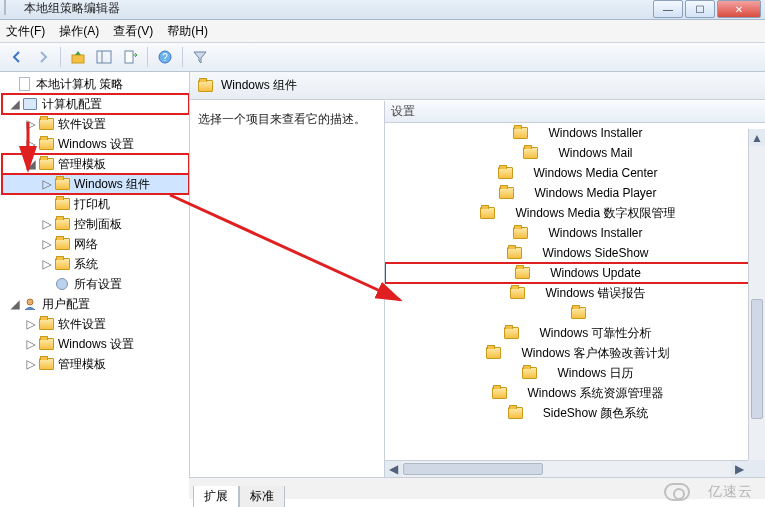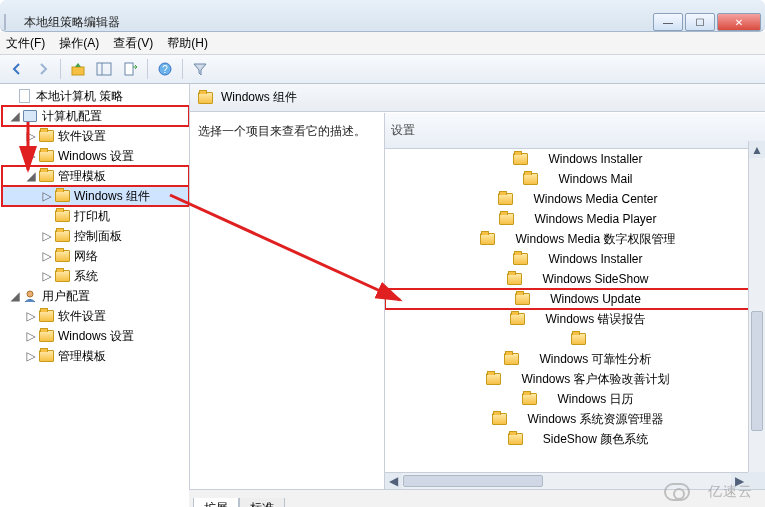--- a/index.html
+++ b/index.html
@@ -1,19 +1,19 @@
 <!DOCTYPE html>
 <html><head>
 <meta charset="utf-8">
 <style>
   * { box-sizing: border-box; margin: 0; padding: 0; }
   body { font-family: "Microsoft YaHei", Tahoma, sans-serif; font-size: 12px; background: #fff; width: 765px; height: 507px; overflow: hidden; position: relative; }
   
   
-  .titlebar { height: 32px; background: linear-gradient(#e8f0f8, #d8e4f0); border-bottom: 1px solid #a8b8cc; display: flex; align-items: flex-end; padding: 0 4px; border-radius: 6px; }
+  .titlebar { height: 20px; background: linear-gradient(#e8f0f8, #d8e4f0); border-bottom: 1px solid #a8b8cc; display: flex; align-items: flex-start; padding: 0 4px; }
   .titlebar-icon { width: 16px; height: 16px; margin-right: 4px; }
   .titlebar-text { flex: 1; font-size: 12px; color: #222; }
   .winbtn-group { display: flex; gap: 2px; }
   .winbtn { width: 30px; height: 18px; border: 1px solid #8aa0bb; border-radius: 2px; display: flex; align-items: center; justify-content: center; font-size: 10px; color: #333; }
   .winbtn.min { background: linear-gradient(#f4f8ff,#d2e2f6); }
   .winbtn.max { background: linear-gradient(#f4f8ff,#d2e2f6); }
   .winbtn.close { background: linear-gradient(#f5a2a2,#d94b3e); color:#fff; width:44px; }
 
   
   .menubar { height: 22px; display: flex; align-items: center; padding: 0 6px; gap: 14px; background: #f5f5f5; }
@@ -48,21 +48,21 @@
 
   
   .content-head { height: 28px; display:flex; align-items:center; gap:6px; padding:0 8px; background: linear-gradient(#f6f8fb,#e8edf3); border-bottom:1px solid #c8cfd8; }
   .content-head .folder { margin-right:2px; }
   .content-head span { font-size:12px; }
 
   
   .content-body { flex:1; display:flex; border-top:1px solid #fff; }
   .desc-pane { width: 195px; padding: 10px 8px; border-right:1px solid #c8cfd8; font-size:12px; color:#222; }
   .list-pane { flex:1; display:flex; flex-direction:column; position:relative; }
-  .list-header { height:36px; background:linear-gradient(#f8fafd,#e8eef6); border-bottom:1px solid #c8cfd8; display:flex; align-items:center; padding-left:6px; color:#444; }
+  .list-header { height:22px; background:linear-gradient(#f8fafd,#e8eef6); border-bottom:1px solid #c8cfd8; display:flex; align-items:center; padding-left:6px; color:#444; }
   .list-body { flex:1; overflow:auto; }
   .list-row { display:flex; align-items:center; height:20px; padding-left:6px; gap:20px;justify-content:center; }
   .list-row.hl { outline:2px solid #e02020; outline-offset:-1px; }
 
   
   .tab-strip { height:22px; display:flex; align-items:flex-start; padding-left:4px; gap:0; border-top:1px solid #c8cfd8; background:#f2f2f2; }
   .tab { padding:2px 10px; border:1px solid #b8c2ce; border-top:none; background:#fff; font-size:12px;margin-top:8px; }
   .tab.active { background:#fff; }
   .tab.inactive { background:#eee; }
 
@@ -228,20 +228,28 @@
         </span>
       <span class="label">网络</span>
     </div>
     <div class="tree-row">
       <span class="indent" style="width:38px"></span>
         <span class="tw">▷</span>
       <span class="ticon">
           <span class="folder"></span>
         </span>
       <span class="label">系统</span>
+    </div>
+    <div class="tree-row">
+      <span class="indent" style="width:38px"></span>
+        <span class="tw"></span>
+      <span class="ticon">
+          <span class="gear-ico"></span>
+        </span>
+      <span class="label">所有设置</span>
     </div>
     <div class="tree-row">
       <span class="indent" style="width:6px"></span>
         <span class="tw">◢</span>
       <span class="ticon">
           <svg width="14" height="14" viewBox="0 0 14 14">
             <circle cx="7" cy="5" r="3" fill="#e8b070" stroke="#b07030"></circle>
             <path d="M2 13 Q7 8 12 13" fill="#5c8cc8" stroke="#3a6aa0"></path>
           </svg>
         </span>

